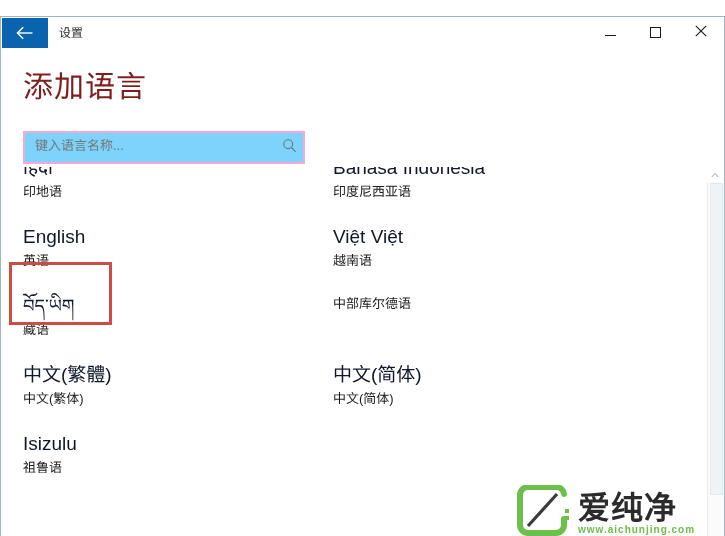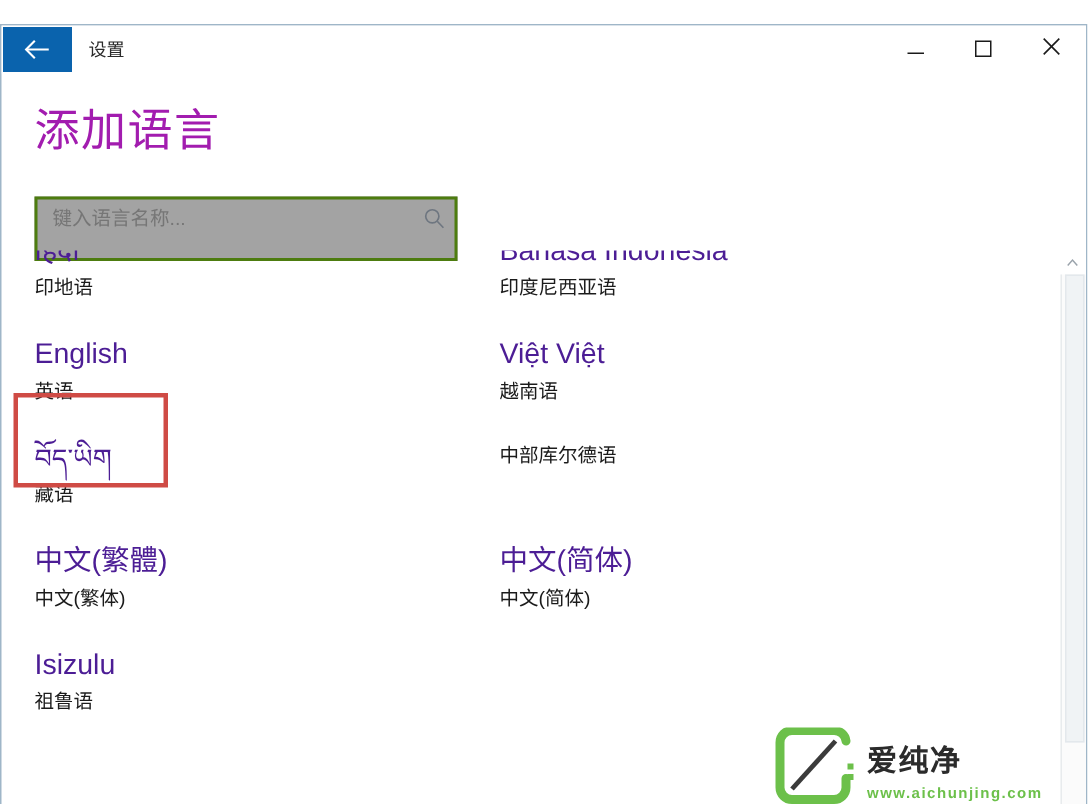--- a/index.html
+++ b/index.html
@@ -91,34 +91,34 @@
   }
   .cap-close { display: block; }
 
   
   #page-title {
     position: absolute;
     left: 22px;
     top: 45px;
     font-size: 30px;
     font-weight: 400;
-    color: #a21caf;
+    color: #7f1d1d;
     letter-spacing: 1px;
     white-space: nowrap;
   }
 
   
   #search-box {
     position: absolute;
     left: 22px;
     top: 114px;
     width: 282px;
-    height: 43px;
-    border: 2px solid #4d7c0f;
-    background: #a3a3a3;
+    height: 33px;
+    border: 2px solid #f9a8d4;
+    background: #7dd3fc;
     box-sizing: border-box;
   }
   #search-input {
     position: absolute;
     left: 0; top: 0;
     width: 250px;
     height: 25px;
     border: none;
     outline: none;
     background: transparent;
@@ -164,21 +164,21 @@
   }
   .lang-item {
     padding: 6px 8px 8px 12px;
     box-sizing: border-box;
     cursor: pointer;
     min-height: 69px;
   }
   .lang-native {
     font-size: 19px;
     line-height: 26px;
-    color: #4c1d95;
+    color: #0f172a;
     font-weight: 400;
     white-space: nowrap;
   }
   .lang-native.rtl { direction: rtl; text-align: left; unicode-bidi: bidi-override; }
   .lang-native.tibetan { font-size: 18px; line-height: 26px; }
   .lang-chinese {
     font-size: 13px;
     line-height: 20px;
     color: #1b1b1b;
     white-space: nowrap;
@@ -254,21 +254,21 @@
     align-items: center;
   }
   #wm-logo { flex: 0 0 auto; }
   #wm-text-wrap {
     margin-left: 8px;
     display: flex;
     flex-direction: column;
     justify-content: center;
   }
   #wm-title {
-    font-size: 20px;
+    font-size: 32px;
     font-weight: bold;
     color: #2b2b2b;
     line-height: 30px;
     letter-spacing: 1px;
     white-space: nowrap;
   }
   #wm-url {
     font-size: 10px;
     font-weight: bold;
     color: #6cc04a;

